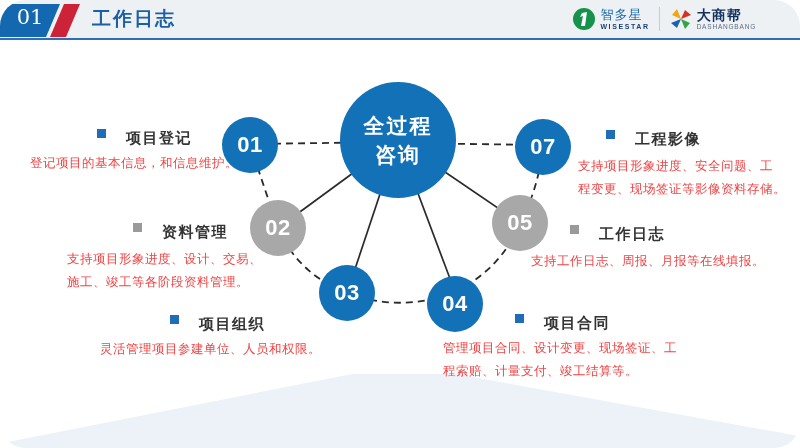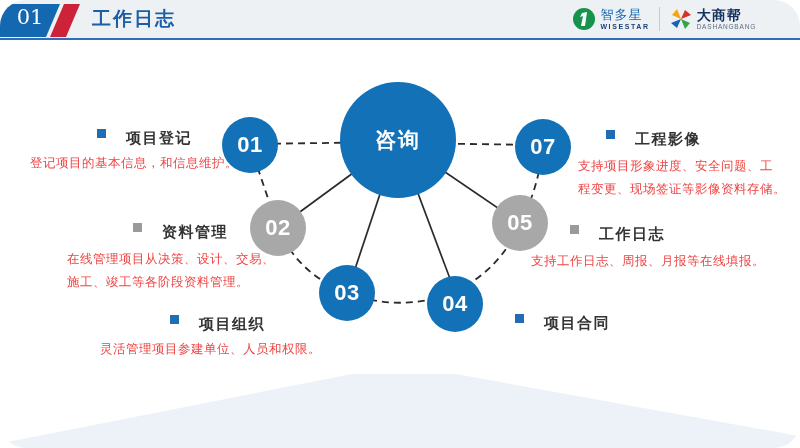--- a/index.html
+++ b/index.html
@@ -96,20 +96,21 @@
       <line x1="398" y1="143" x2="543" y2="145"></line>
       <line x1="250" y1="145" x2="278" y2="228"></line>
       <path d="M278,228 Q298,274 347,293"></path>
       <path d="M347,293 Q401,313 455,292"></path>
       <path d="M455,292 Q502,268 520,223"></path>
       <path d="M520,223 Q538,190 543,147"></path>
     </g>
   </svg>
 
   <div class="node node-center" style="left:340px; top:82px;">
+    <span>全过程</span>
     <span>咨询</span>
   </div>
   <div class="node node-outer node-blue" style="left:222px; top:117px;">
     <span>01</span>
   </div>
   <div class="node node-outer node-gray" style="left:250px; top:200px;">
     <span>02</span>
   </div>
   <div class="node node-outer node-blue" style="left:319px; top:265px;">
     <span>03</span>
@@ -130,21 +131,21 @@
   </div>
   <div class="item-desc" style="left:30px; top:152px;">
     <div>登记项目的基本信息，和信息维护。</div>
   </div>
 
   <div class="item-title" style="left:133px; top:223px;">
     <span class="bullet bullet-gray"></span>
     <span class="item-title-text">资料管理</span>
   </div>
   <div class="item-desc" style="left:67px; top:248px;">
-    <div>在线管理项目从决策、设计、交易、</div>
+    <div>支持项目形象进度、设计、交易、</div>
     <div>施工、竣工等各阶段资料管理。</div>
   </div>
 
   <div class="item-title" style="left:170px; top:315px;">
     <span class="bullet bullet-blue"></span>
     <span class="item-title-text">项目组织</span>
   </div>
   <div class="item-desc" style="left:100px; top:338px;">
     <div>灵活管理项目参建单位、人员和权限。</div>
   </div>
@@ -163,14 +164,18 @@
     <span class="item-title-text">工作日志</span>
   </div>
   <div class="item-desc" style="left:531px; top:250px;">
     <div>支持工作日志、周报、月报等在线填报。</div>
   </div>
 
   <div class="item-title" style="left:515px; top:314px;">
     <span class="bullet bullet-blue"></span>
     <span class="item-title-text">项目合同</span>
   </div>
+  <div class="item-desc" style="left:443px; top:337px;">
+    <div>管理项目合同、设计变更、现场签证、工</div>
+    <div>程索赔、计量支付、竣工结算等。</div>
+  </div>
 
 </div>
 
 </body></html>

